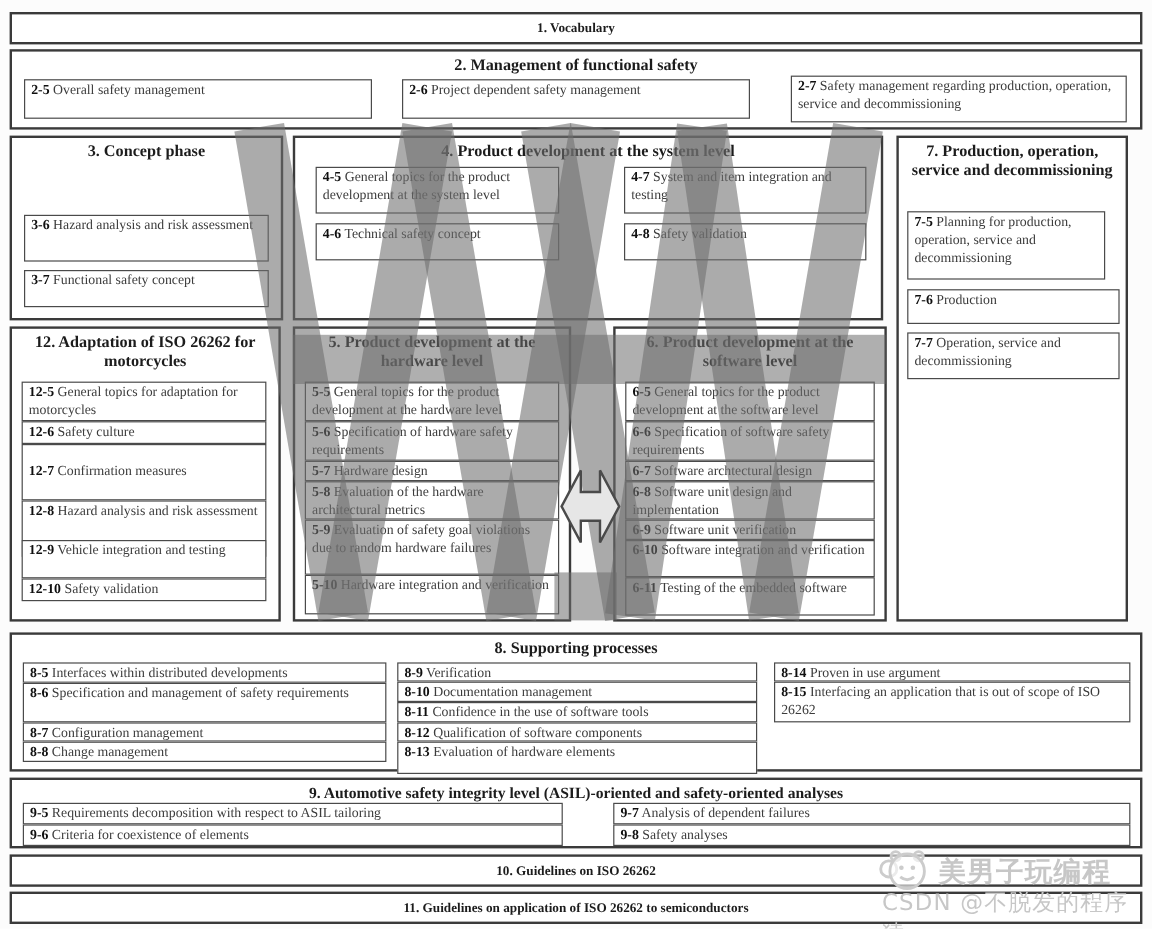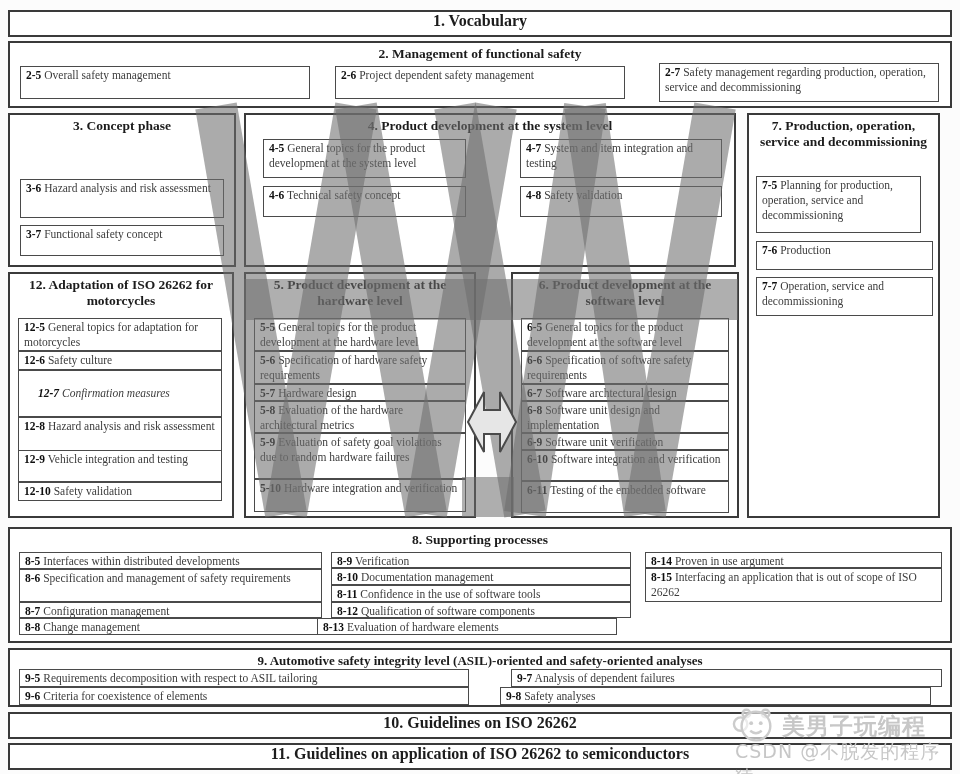--- a/index.html
+++ b/index.html
@@ -1,26 +1,26 @@
 <!DOCTYPE html>
 <html><head>
 <meta charset="utf-8">
 <style>
   html,body{margin:0;padding:0;background:#ffffff;}
   #fig{position:relative;width:960px;height:774px;background:#fcfcfc;
        font-family:"Liberation Serif",serif;color:#1c1c1c;overflow:hidden;}
   .sec{position:absolute;border:2px solid #3a3a3a;background:#ffffff;box-sizing:border-box;}
   .sec-title{font-weight:bold;font-size:13.5px;line-height:1.22;text-align:center;padding-top:3px;}
-  .band{display:flex;align-items:flex-start;justify-content:center;font-weight:bold;font-size:16px;}
+  .band{display:flex;align-items:center;justify-content:center;font-weight:bold;font-size:11px;}
   .clause{position:absolute;border:1.5px solid #4a4a4a;background:#ffffff;box-sizing:border-box;
           font-size:11.5px;line-height:1.3;padding:1px 4px 0 5px;overflow:hidden;}
   .clause .num{font-weight:bold;color:#0f0f0f;}
   .clause .lbl{color:#3c3c3c;}
   .vc{display:flex;align-items:center;padding-top:0;}
-  .vc p{margin:14px;font-style:italic;}
+  .vc p{margin:0;}
   .overlay{position:absolute;left:0;top:0;z-index:5;pointer-events:none;}
   .credit{position:absolute;z-index:6;color:#c7c7c7;font-family:"DejaVu Sans",sans-serif;}
   .credit-brand{left:732px;top:703px;display:flex;align-items:center;gap:4px;font-size:23px;font-weight:bold;letter-spacing:1px;}
   .credit-handle{left:735px;top:739px;font-size:19px;letter-spacing:1px;}
 </style>
 </head>
 <body>
 
 <div id="fig">
 
@@ -208,21 +208,21 @@
     <span class="lbl">Documentation management</span>
   </div>
   <div class="clause" style="left:331px;top:585px;width:300px;height:17px">
     <span class="num">8-11</span>
     <span class="lbl">Confidence in the use of software tools</span>
   </div>
   <div class="clause" style="left:331px;top:602px;width:300px;height:16px">
     <span class="num">8-12</span>
     <span class="lbl">Qualification of software components</span>
   </div>
-  <div class="clause" style="left:317px;top:618px;width:300px;height:17px">
+  <div class="clause" style="left:331px;top:618px;width:300px;height:27px">
     <span class="num">8-13</span>
     <span class="lbl">Evaluation of hardware elements</span>
   </div>
   <div class="clause" style="left:645px;top:552px;width:297px;height:16px">
     <span class="num">8-14</span>
     <span class="lbl">Proven in use argument</span>
   </div>
   <div class="clause" style="left:645px;top:568px;width:297px;height:34px">
     <span class="num">8-15</span>
     <span class="lbl">Interfacing an application that is out of scope of ISO 26262</span>
@@ -236,21 +236,21 @@
     <span class="lbl">Requirements decomposition with respect to ASIL tailoring</span>
   </div>
   <div class="clause" style="left:19px;top:687px;width:450px;height:18px">
     <span class="num">9-6</span>
     <span class="lbl">Criteria for coexistence of elements</span>
   </div>
   <div class="clause" style="left:511px;top:669px;width:431px;height:18px">
     <span class="num">9-7</span>
     <span class="lbl">Analysis of dependent failures</span>
   </div>
-  <div class="clause" style="left:500px;top:687px;width:431px;height:18px">
+  <div class="clause" style="left:511px;top:687px;width:431px;height:18px">
     <span class="num">9-8</span>
     <span class="lbl">Safety analyses</span>
   </div>
 
   <div class="sec band" style="left:8px;top:712px;width:944px;height:27px">
     <span>10. Guidelines on ISO 26262</span>
   </div>
   <div class="sec band" style="left:8px;top:743px;width:944px;height:27px">
     <span>11. Guidelines on application of ISO 26262 to semiconductors</span>
   </div>

